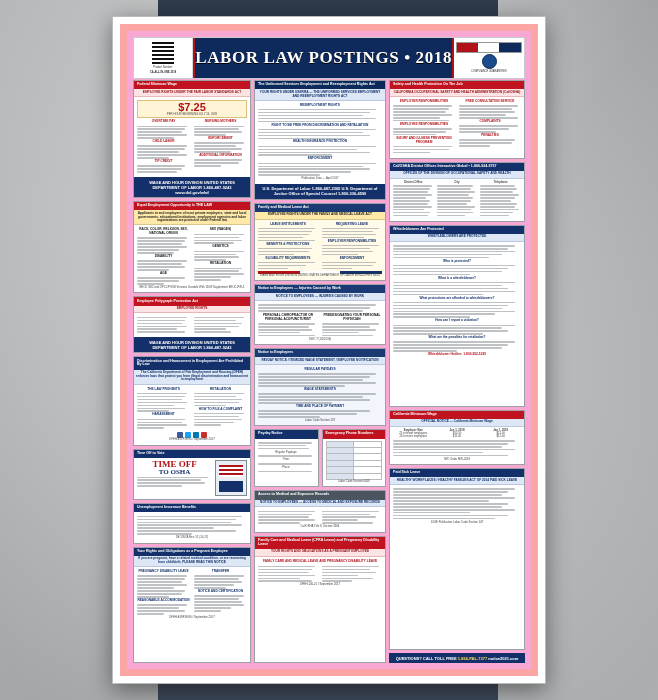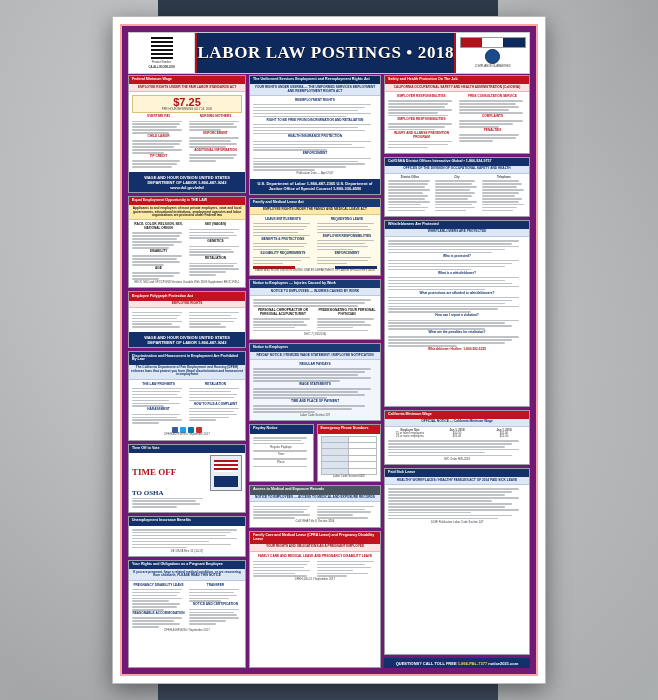--- a/index.html
+++ b/index.html
@@ -31,21 +31,21 @@
   .hand{position:absolute;width:54px;height:60px;background:#c6a183;border-radius:14px;
     box-shadow:0 2px 4px rgba(0,0,0,.3) inset;}
   .hand.l{left:32px;top:18px;}
   .jeans{position:absolute;left:40px;top:520px;width:340px;height:180px;
     background:linear-gradient(180deg,#48566b,#3c4859);}
 
   
   .poster{position:absolute;left:112px;top:16px;width:432px;height:666px;
     background:#ffffff;box-shadow:0 6px 22px rgba(0,0,0,.45);
     border:1px solid #b9bcbe;overflow:hidden;}
-  .poster-inner{position:absolute;inset:7px;background:#701a75;border:2px solid #fca5a5;}
+  .poster-inner{position:absolute;inset:7px;background:#f9a8d4;border:7px solid #fca5a5;}
 
   
   .p-head{position:absolute;left:6px;top:6px;right:6px;height:40px;
     background:#ffffff;border:1px solid #c8cbce;display:flex;align-items:stretch;}
   .p-head-left{width:66px;border-right:1px solid #d7d9db;display:flex;align-items:center;
     justify-content:center;flex-direction:column;gap:2px;padding:2px;}
   .qr{width:22px;height:22px;background:
       repeating-linear-gradient(0deg,#111 0 2px,#fff 2px 4px),
       repeating-linear-gradient(90deg,#111 0 2px,transparent 2px 4px);}
   .tinytxt{font-size:2.6px;line-height:1.25;color:#333;text-align:center;}
@@ -91,21 +91,21 @@
   .two-col>div{flex:1;}
   .three-col{display:flex;gap:3px;}
   .three-col>div{flex:1;}
 
   .bigwage{font-size:11px;font-weight:bold;color:#b1121a;text-align:center;line-height:1;}
   .wagebox{background:#fff5d6;border:1px solid #d8c07a;padding:1px 0;margin:1px 0;}
 
   
   .vote{display:flex;gap:3px;align-items:stretch;}
   .vote-left{flex:1;}
-  .vote-big{font-family:"Liberation Serif",serif;font-weight:bold;color:#b1121a;font-size:9px;line-height:.95;margin-top:13px;}
+  .vote-big{font-family:"Liberation Serif",serif;font-weight:bold;color:#b1121a;font-size:9px;line-height:.95;text-align:center;}
   .vote-big span{color:#14306b;display:block;font-size:7px;}
   .ballot{width:30px;height:34px;background:#e9edf4;border:1px solid #7e8794;position:relative;margin:0 auto;}
   .ballot:before{content:"";position:absolute;left:3px;top:4px;right:3px;height:12px;
     background:repeating-linear-gradient(180deg,#b1121a 0 2px,#fff 2px 4px);}
   .ballot:after{content:"";position:absolute;left:3px;bottom:3px;right:3px;height:11px;background:#14306b;}
 
   
   .phone{background:#14306b;color:#fff;font-size:4px;font-weight:bold;text-align:center;padding:2.5px 2px;}
   .phone b{color:#ffd84d;}
 

